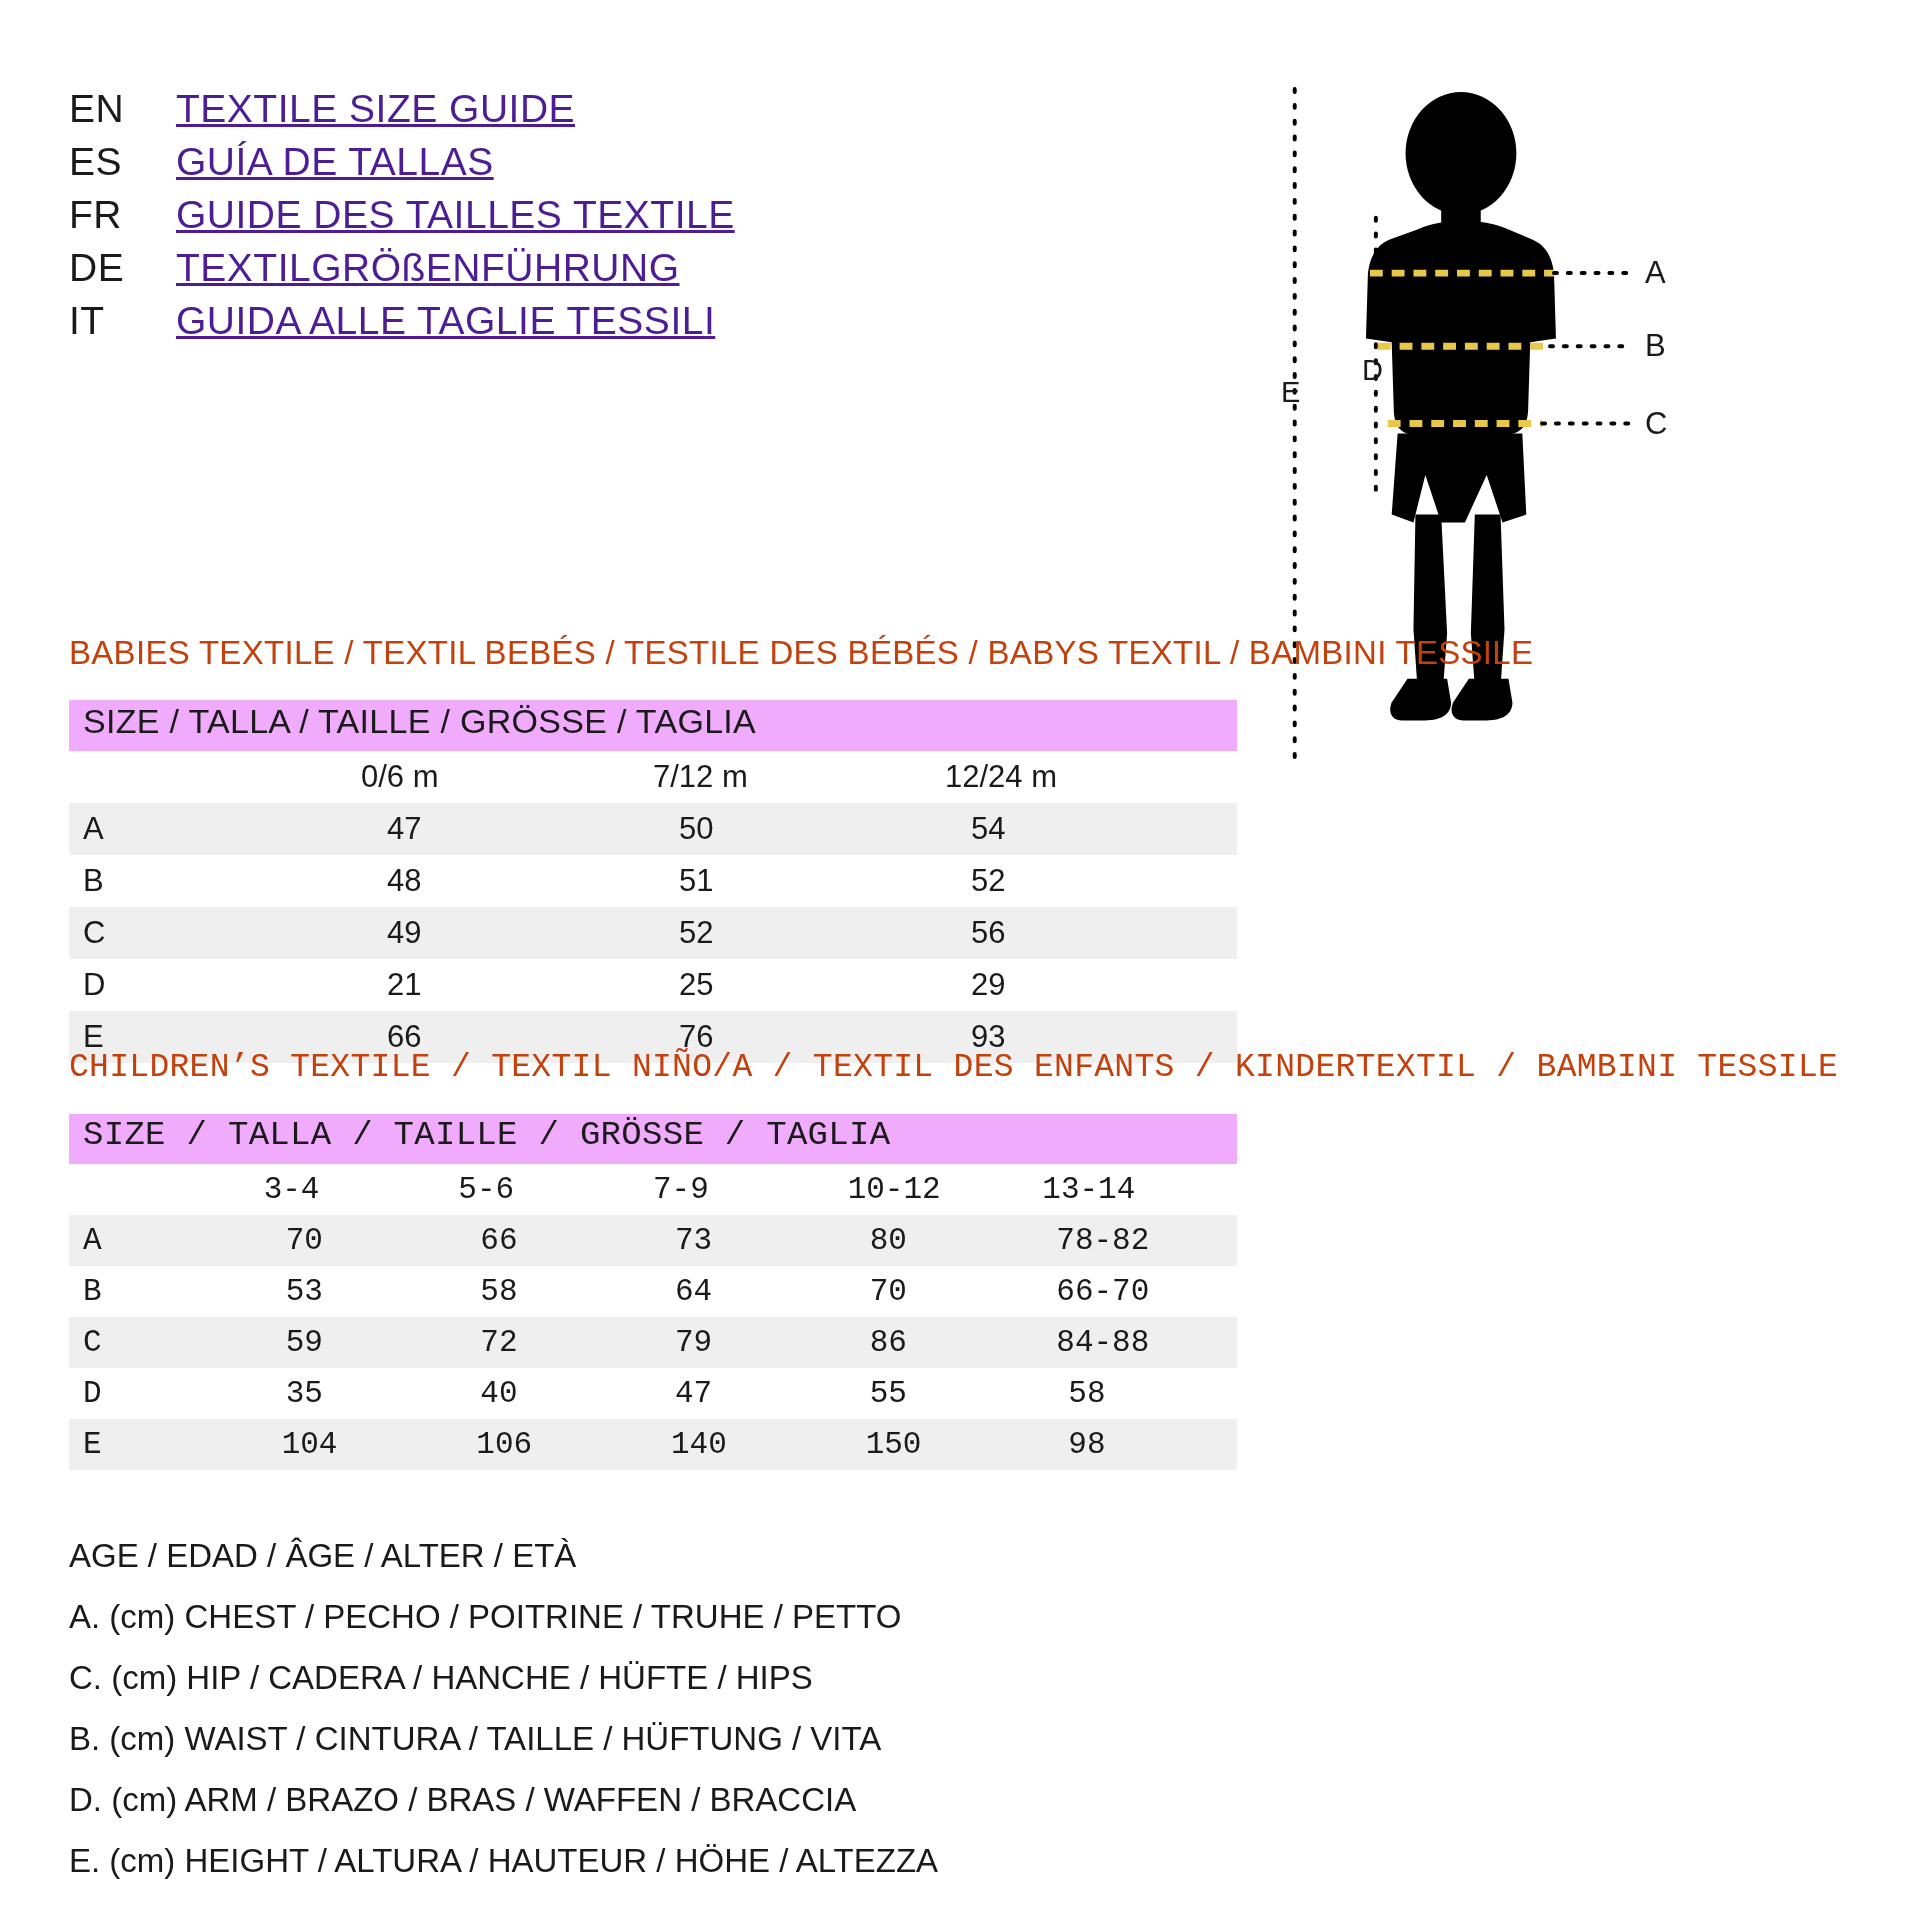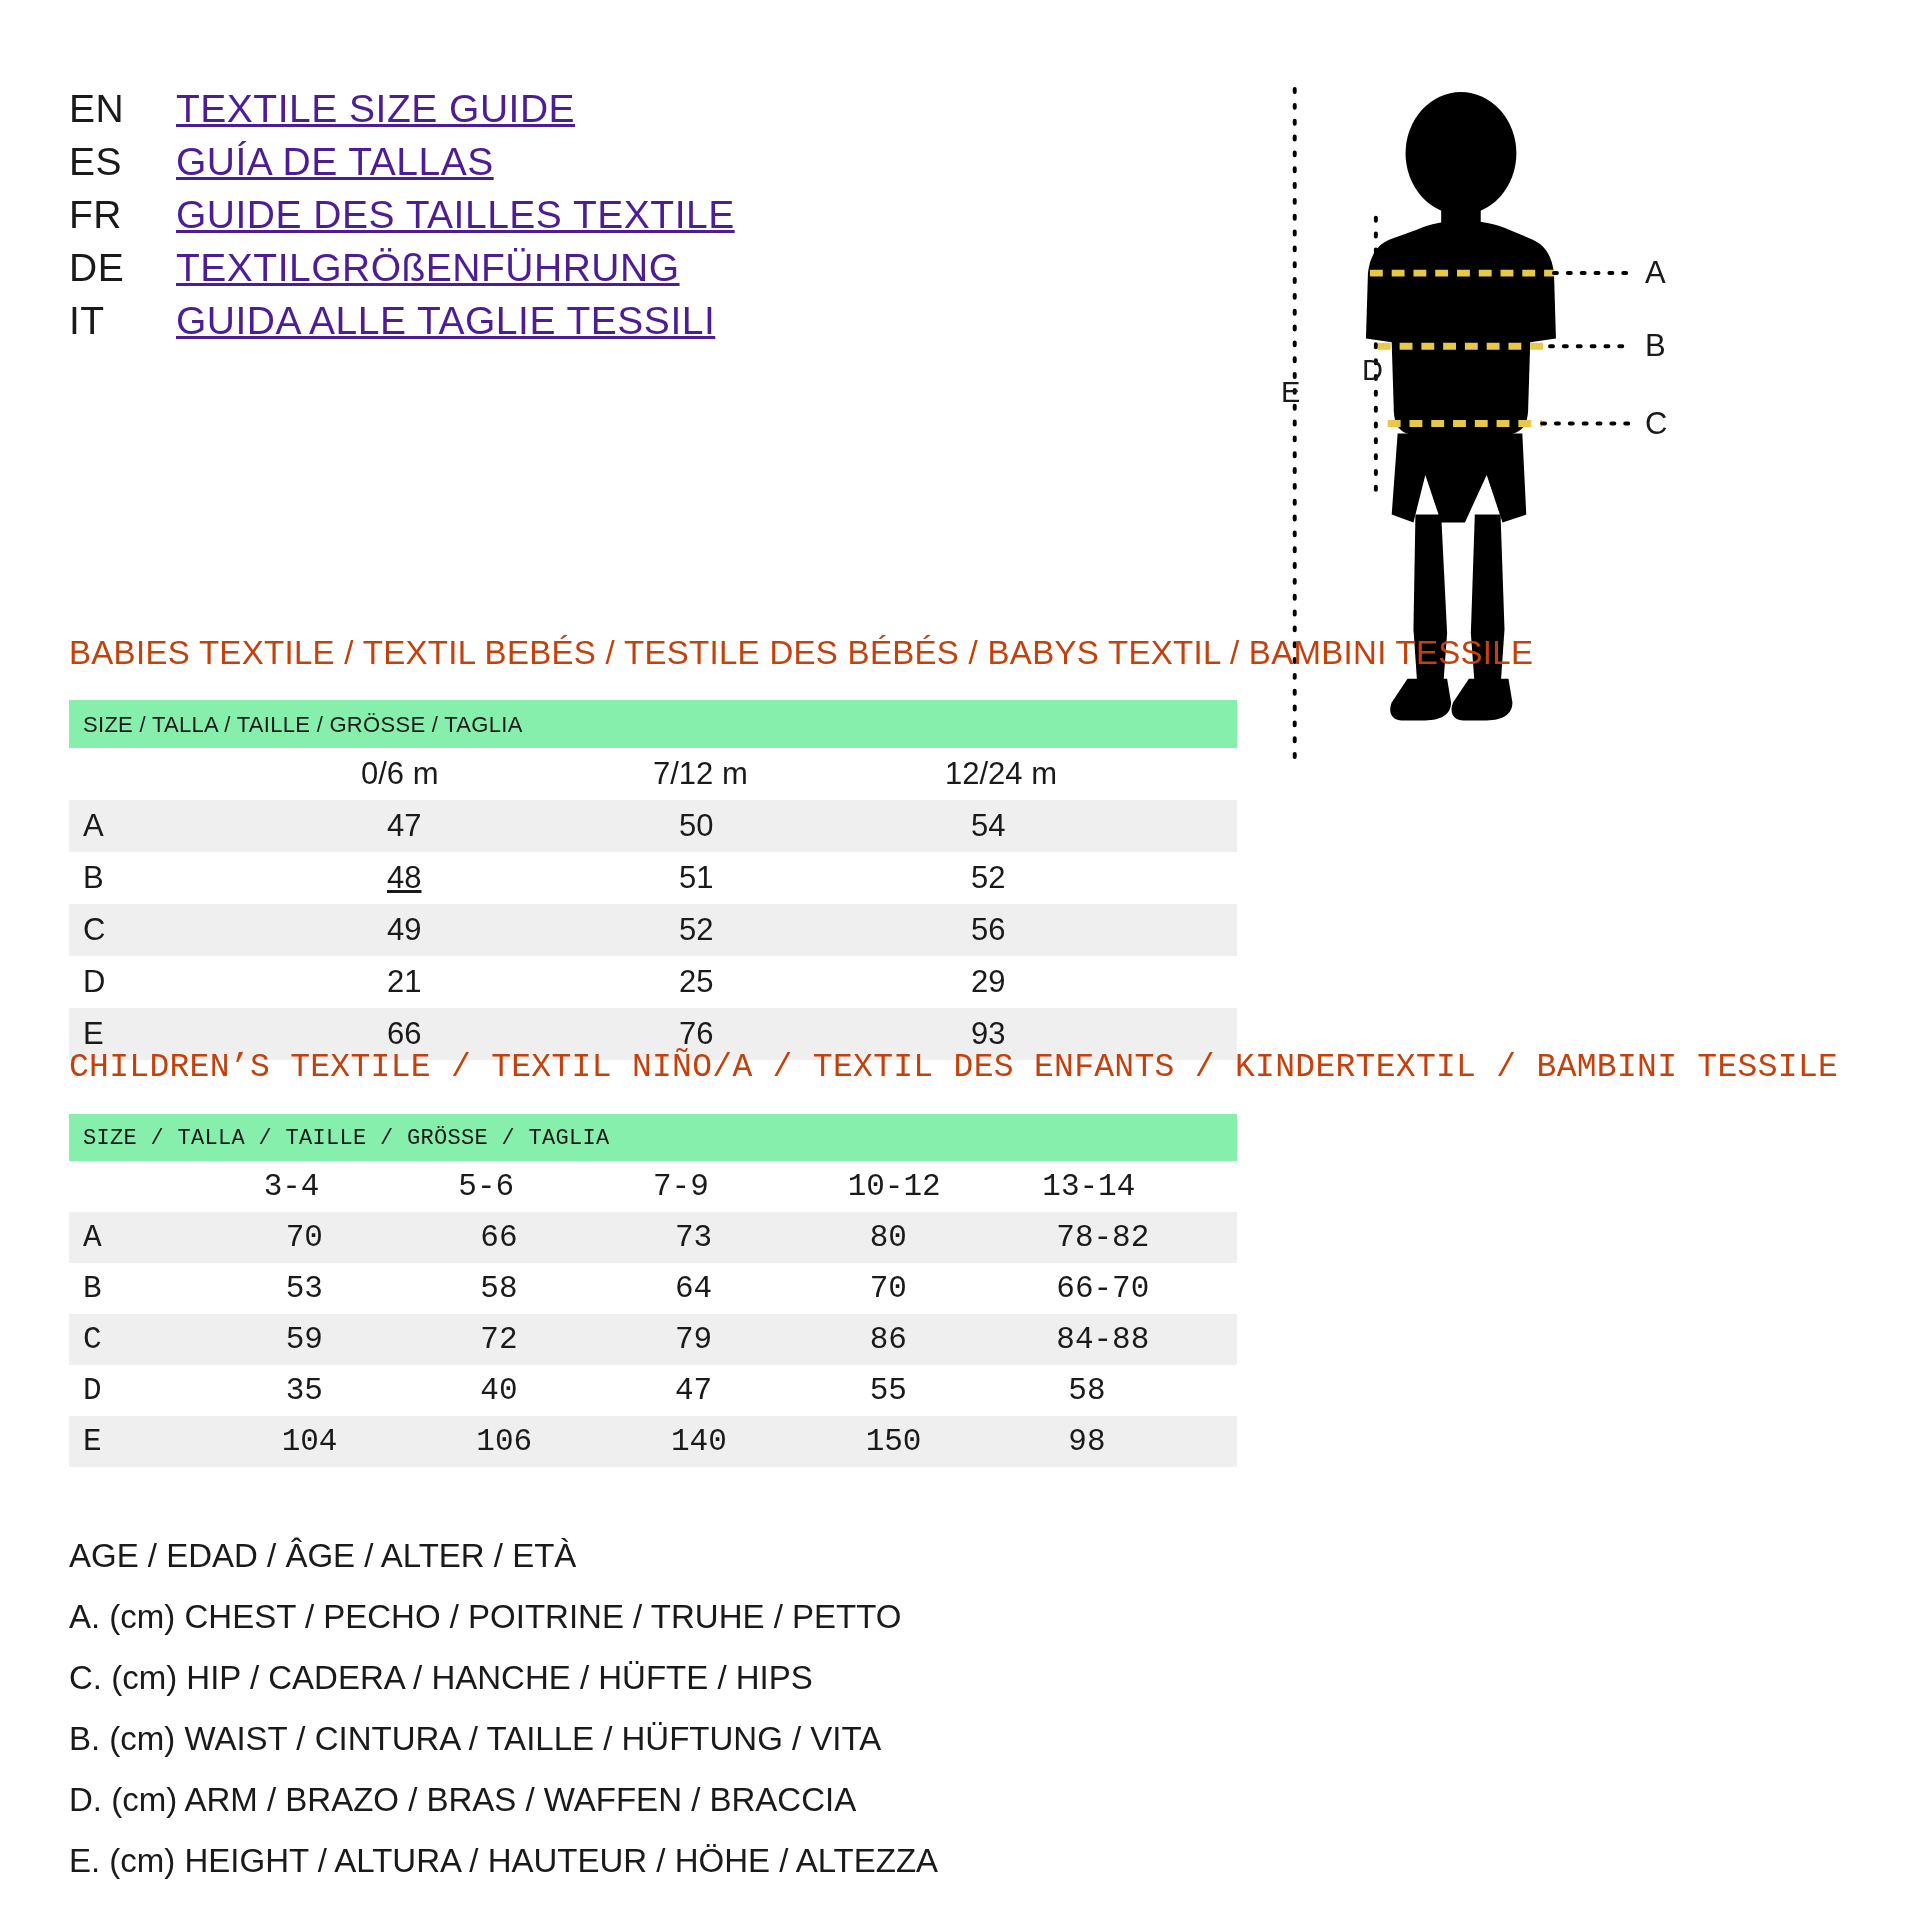--- a/index.html
+++ b/index.html
@@ -66,23 +66,23 @@
     white-space: nowrap;
   }
 
   
   .size-table {
     border-collapse: collapse;
     width: 1168px;
     table-layout: fixed;
   }
   .size-table .hdr-band td {
-    background: #86efac;
-    font-size: 22px;
-    padding: 12px 0 10px 14px;
+    background: #f0abfc;
+    font-size: 34px;
+    padding: 2px 0 10px 14px;
     letter-spacing: 0.3px;
   }
   .size-table td {
     font-size: 31px;
     padding: 8px 0;
     color: #1a1a1a;
   }
   .size-table tr.alt td { background: #efefef; }
   .size-table tr.plain td { background: #ffffff; }
   .col-label { width: 104px; padding-left: 14px !important; }
@@ -196,21 +196,21 @@
         <td class="col-v cell-val">12/24 m</td>
       </tr>
       <tr class="alt">
         <td class="col-label">A</td>
         <td class="cell-val" style="padding-left:26px;">47</td>
         <td class="cell-val" style="padding-left:26px;">50</td>
         <td class="cell-val" style="padding-left:26px;">54</td>
       </tr>
       <tr class="plain">
         <td class="col-label">B</td>
-        <td class="cell-val" style="padding-left:26px;text-decoration:underline;">48</td>
+        <td class="cell-val" style="padding-left:26px;">48</td>
         <td class="cell-val" style="padding-left:26px;">51</td>
         <td class="cell-val" style="padding-left:26px;">52</td>
       </tr>
       <tr class="alt">
         <td class="col-label">C</td>
         <td class="cell-val" style="padding-left:26px;">49</td>
         <td class="cell-val" style="padding-left:26px;">52</td>
         <td class="cell-val" style="padding-left:26px;">56</td>
       </tr>
       <tr class="plain">

